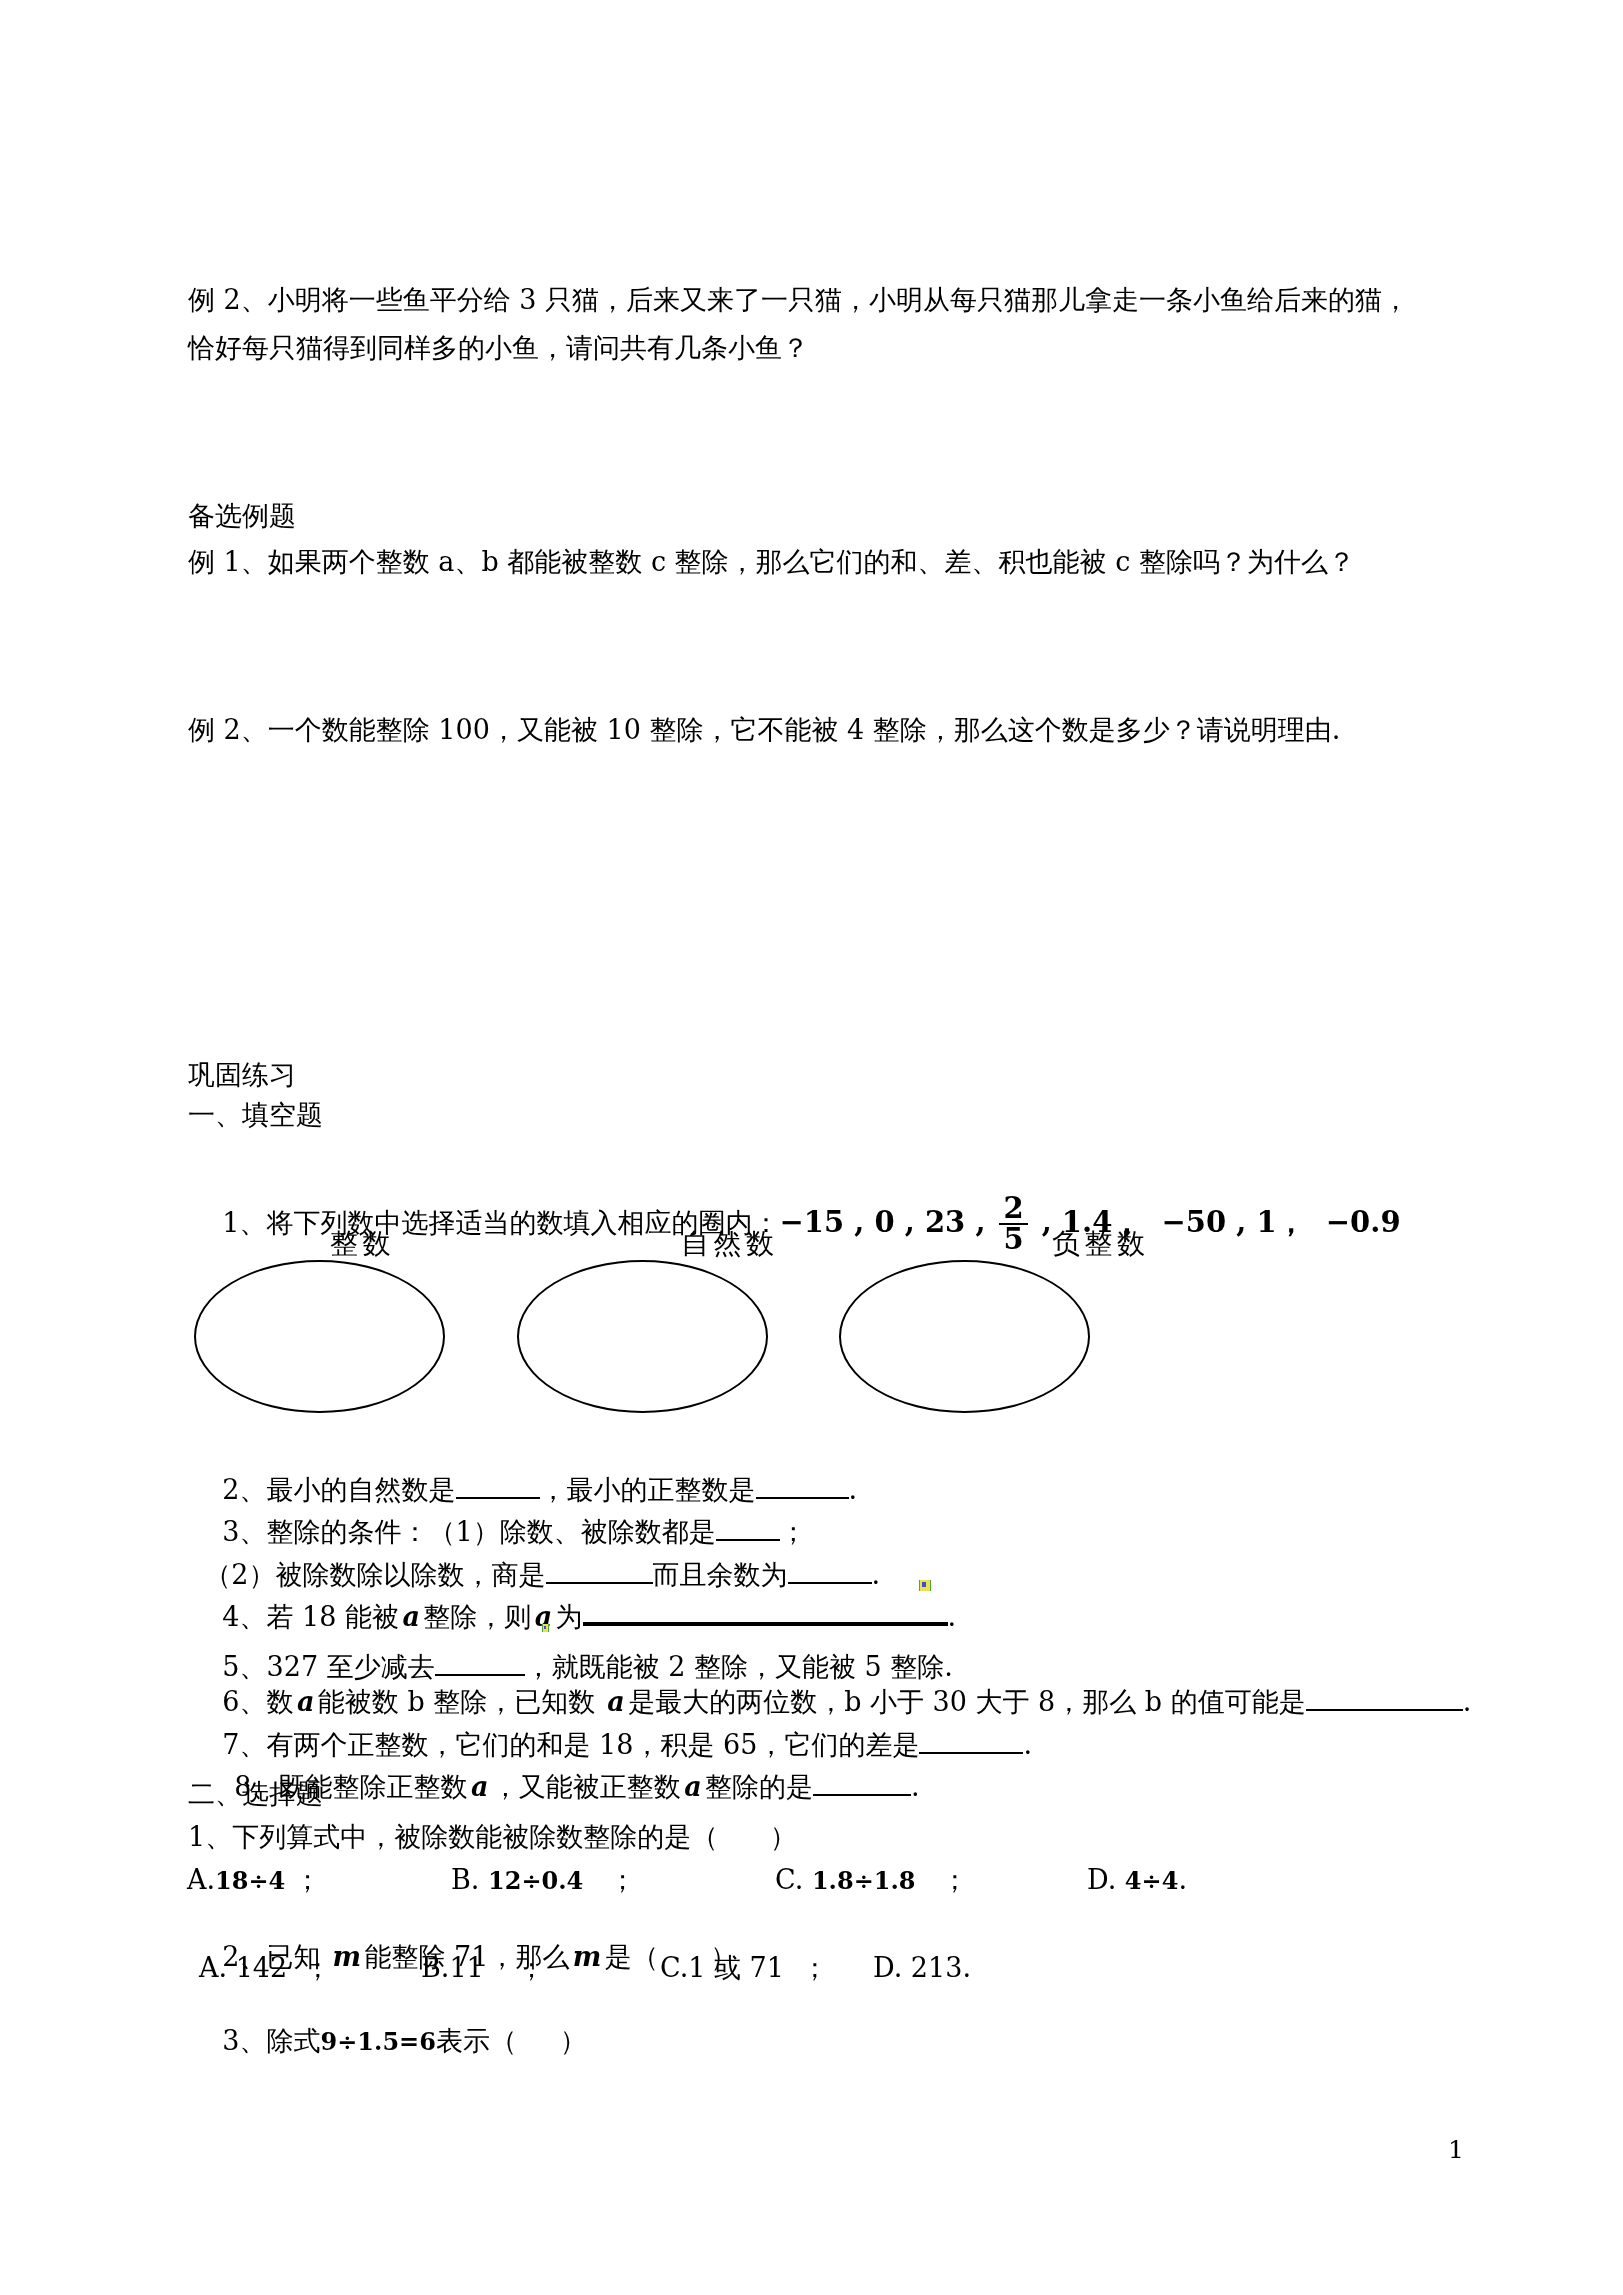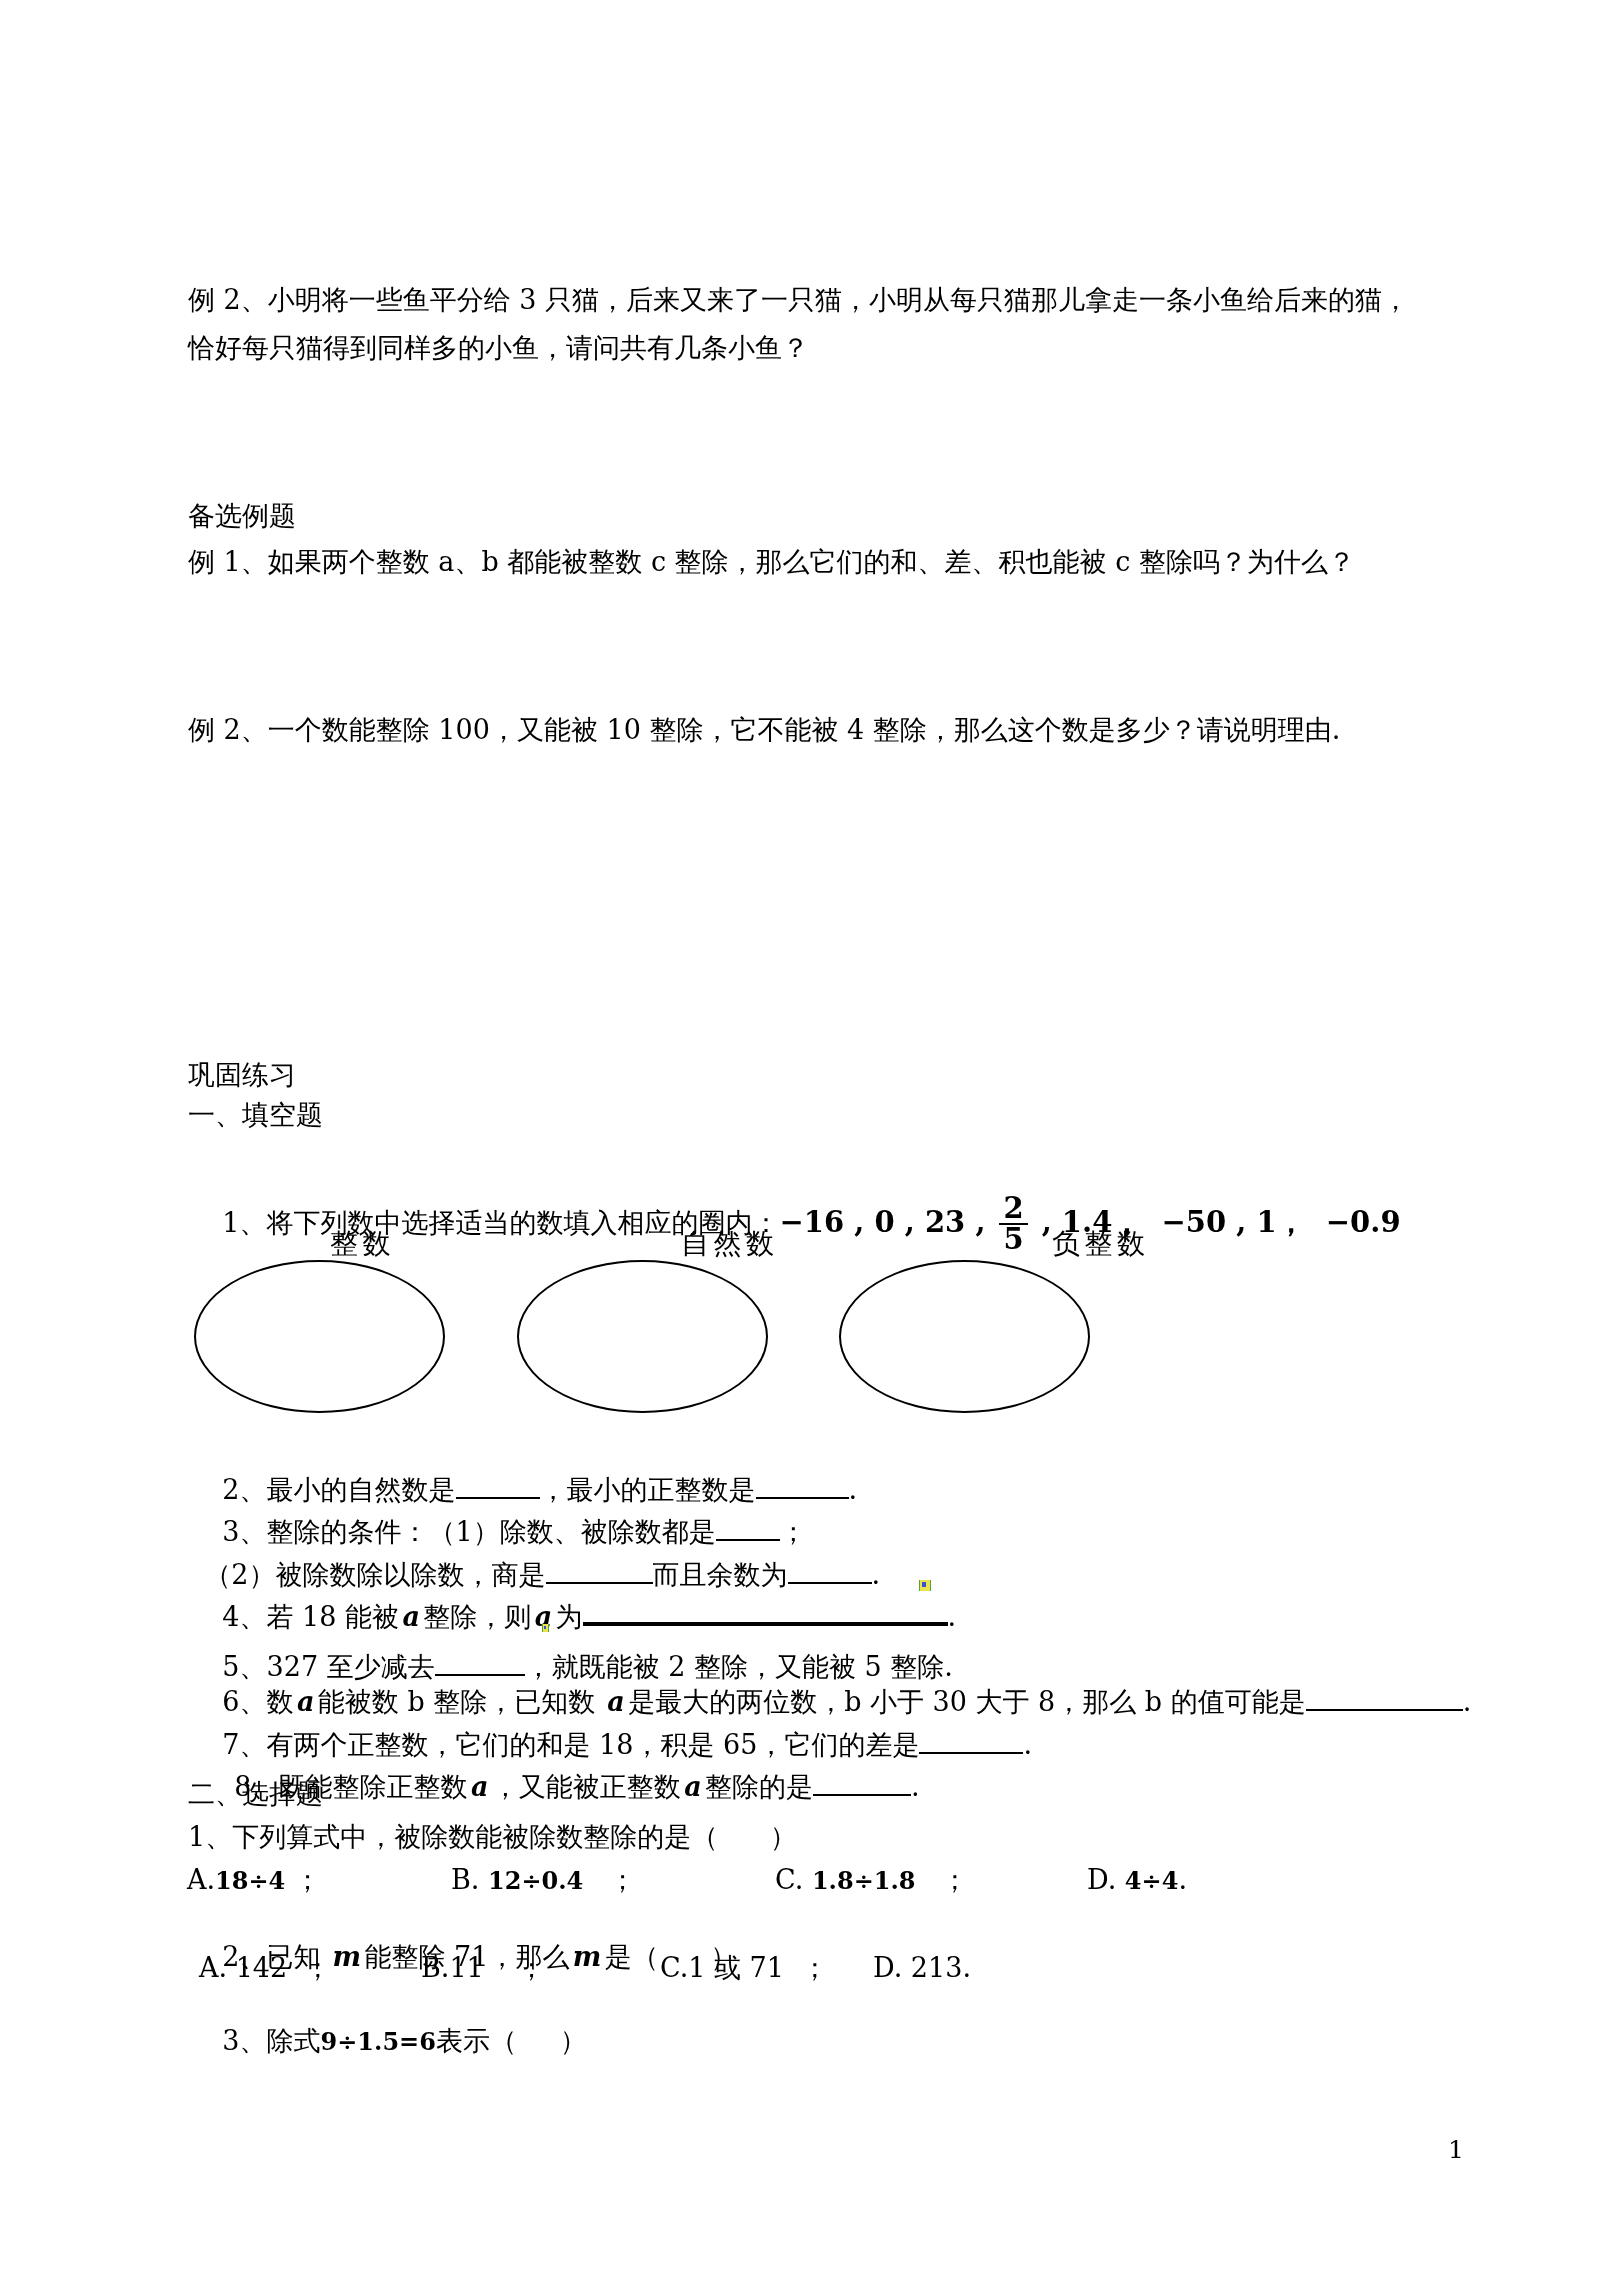--- a/index.html
+++ b/index.html
@@ -78,21 +78,21 @@
   <div class="line" style="top:331px;left:188px;">恰好每只猫得到同样多的小鱼，请问共有几条小鱼？</div>
 
   <div class="line" style="top:499px;left:188px;">备选例题</div>
   <div class="line" style="top:545px;left:188px;">例 1、如果两个整数 a、b 都能被整数 c 整除，那么它们的和、差、积也能被 c 整除吗？为什么？</div>
   <div class="line" style="top:713px;left:188px;">例 2、一个数能整除 100，又能被 10 整除，它不能被 4 整除，那么这个数是多少？请说明理由.</div>
 
   <div class="line" style="top:1058px;left:188px;">巩固练习</div>
   <div class="line" style="top:1098px;left:188px;">一、填空题</div>
 
   <div class="line" style="top:1160px;left:188px;">
-    <span>1、将下列数中选择适当的数填入相应的圈内：</span><span class="bnum">−16 , 0 , 23 , </span><span class="frac"><span class="num">2</span><span class="den">5</span></span><span class="bnum"> , 1.4，  −50 , 1，  −0.9</span>
+    <span>1、将下列数中选择适当的数填入相应的圈内：</span><span class="bnum">−15 , 0 , 23 , </span><span class="frac"><span class="num">2</span><span class="den">5</span></span><span class="bnum"> , 1.4，  −50 , 1，  −0.9</span>
   </div>
 
   <div class="venn-label" style="top:1225px;left:330px;">整数</div>
   <div class="venn-label" style="top:1225px;left:681px;">自然数</div>
   <div class="venn-label" style="top:1225px;left:1052px;">负整数</div>
 
   <div class="ellipse" style="top:1260px;left:194px;"></div>
   <div class="ellipse" style="top:1260px;left:517px;"></div>
   <div class="ellipse" style="top:1260px;left:839px;"></div>
 

